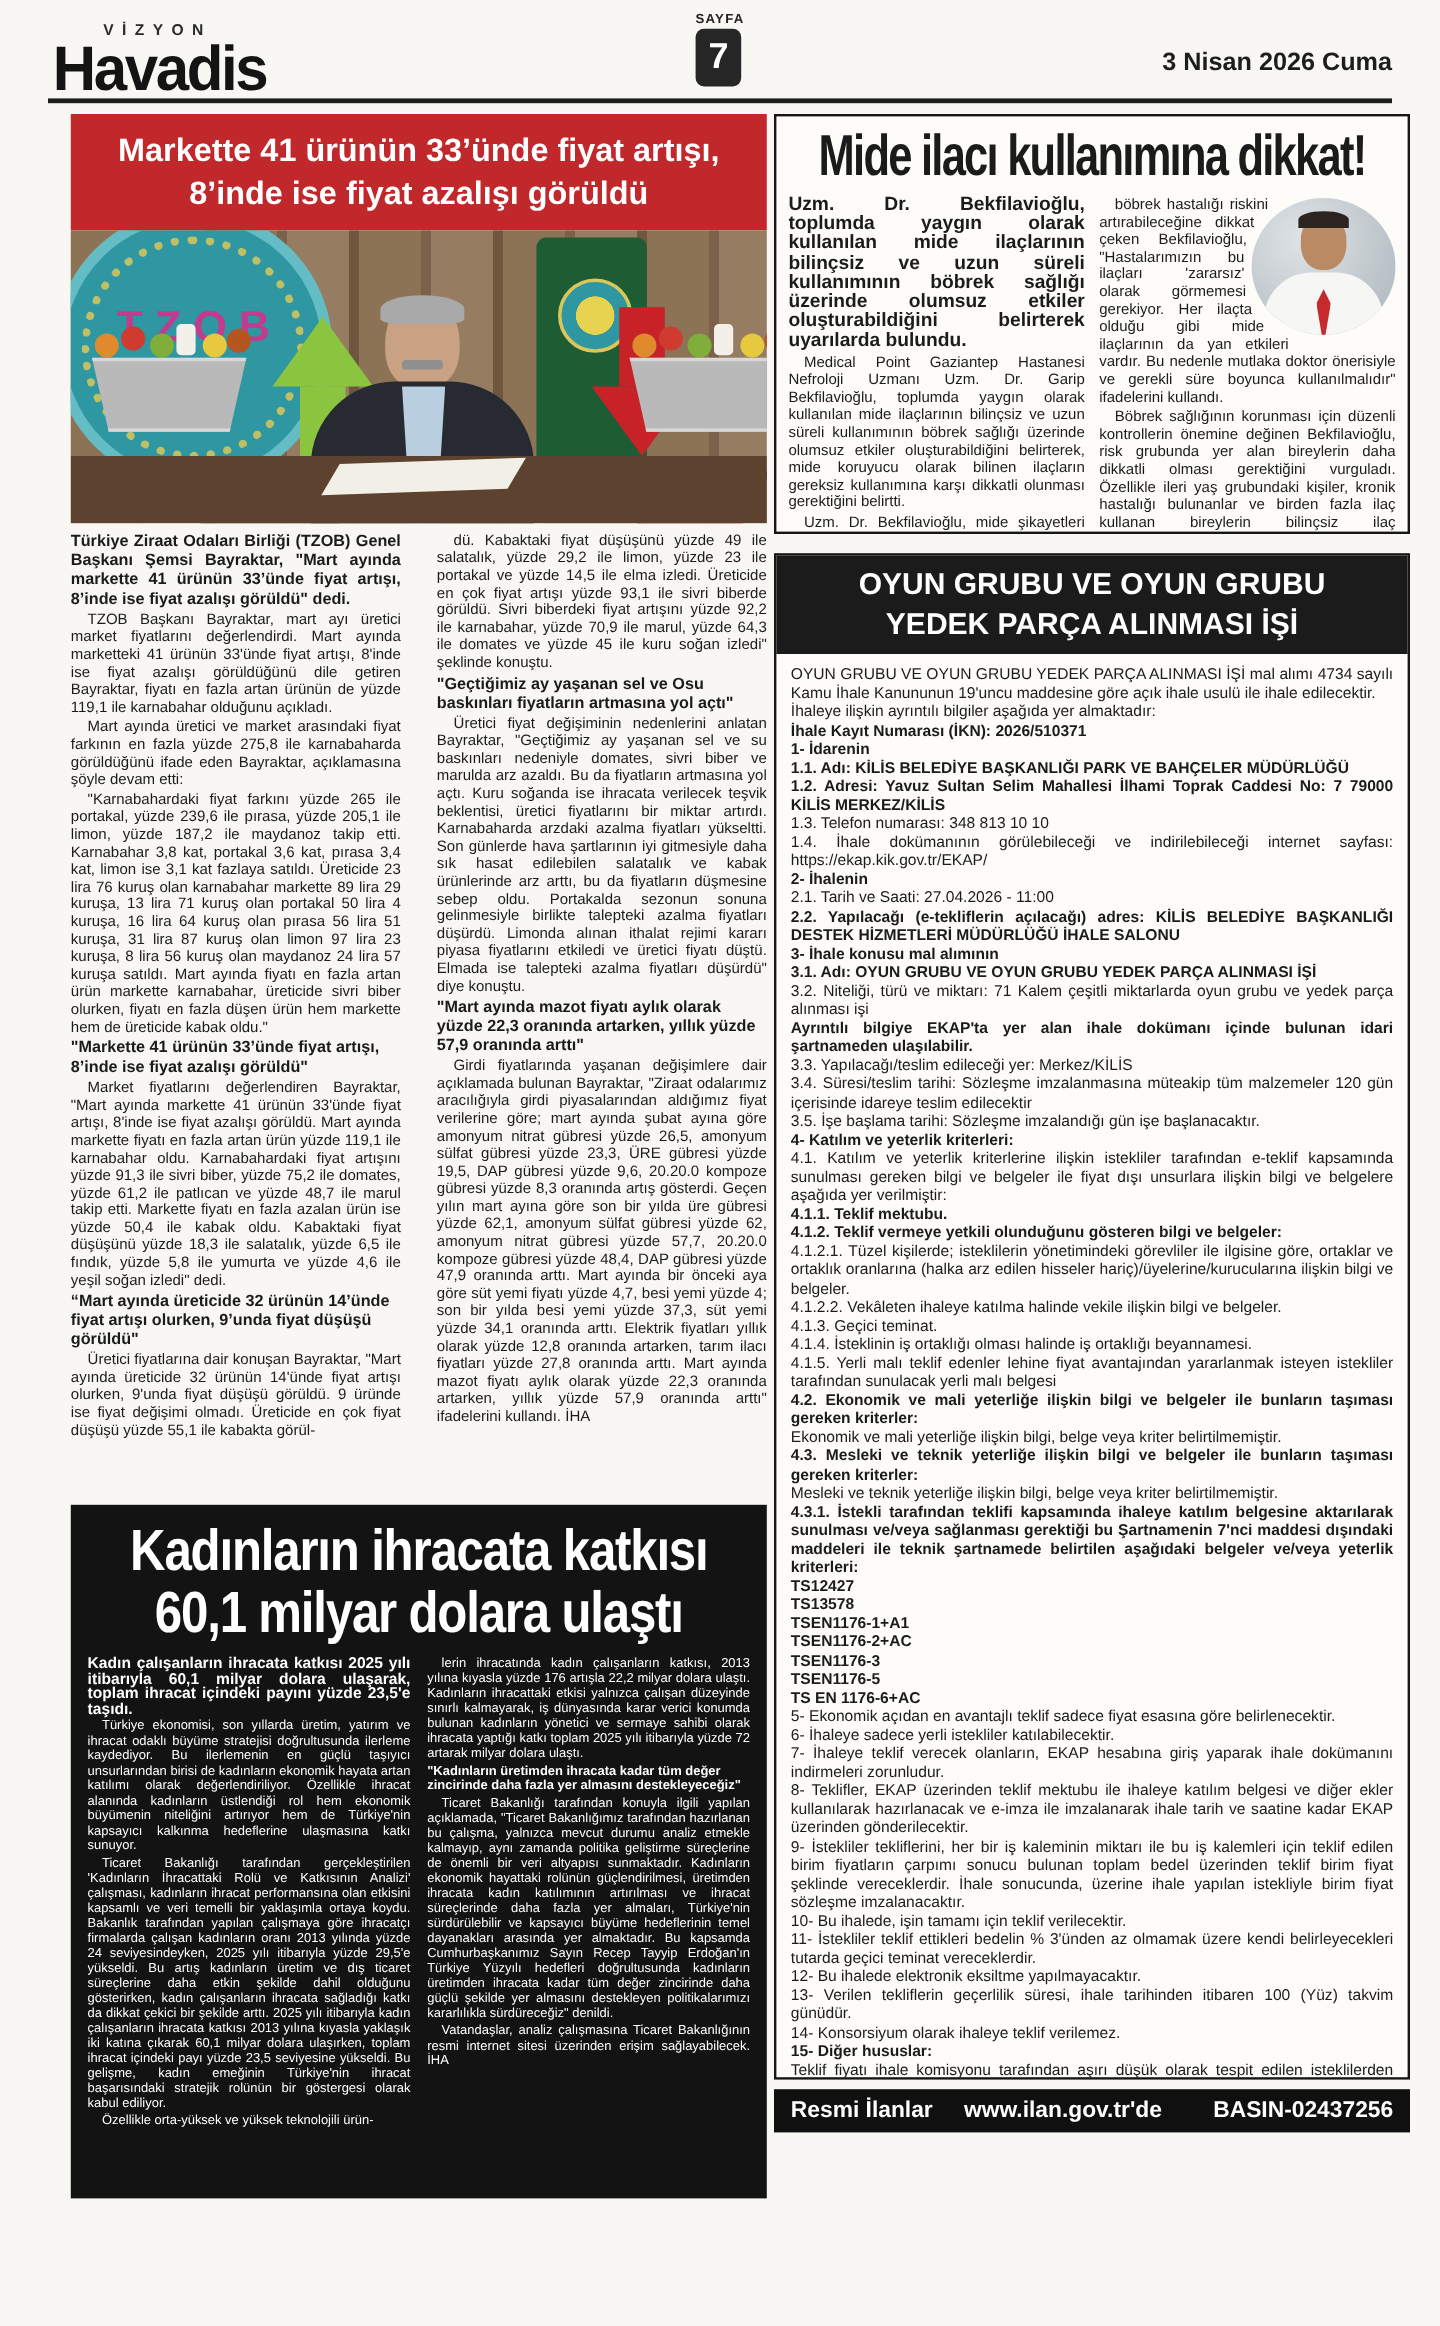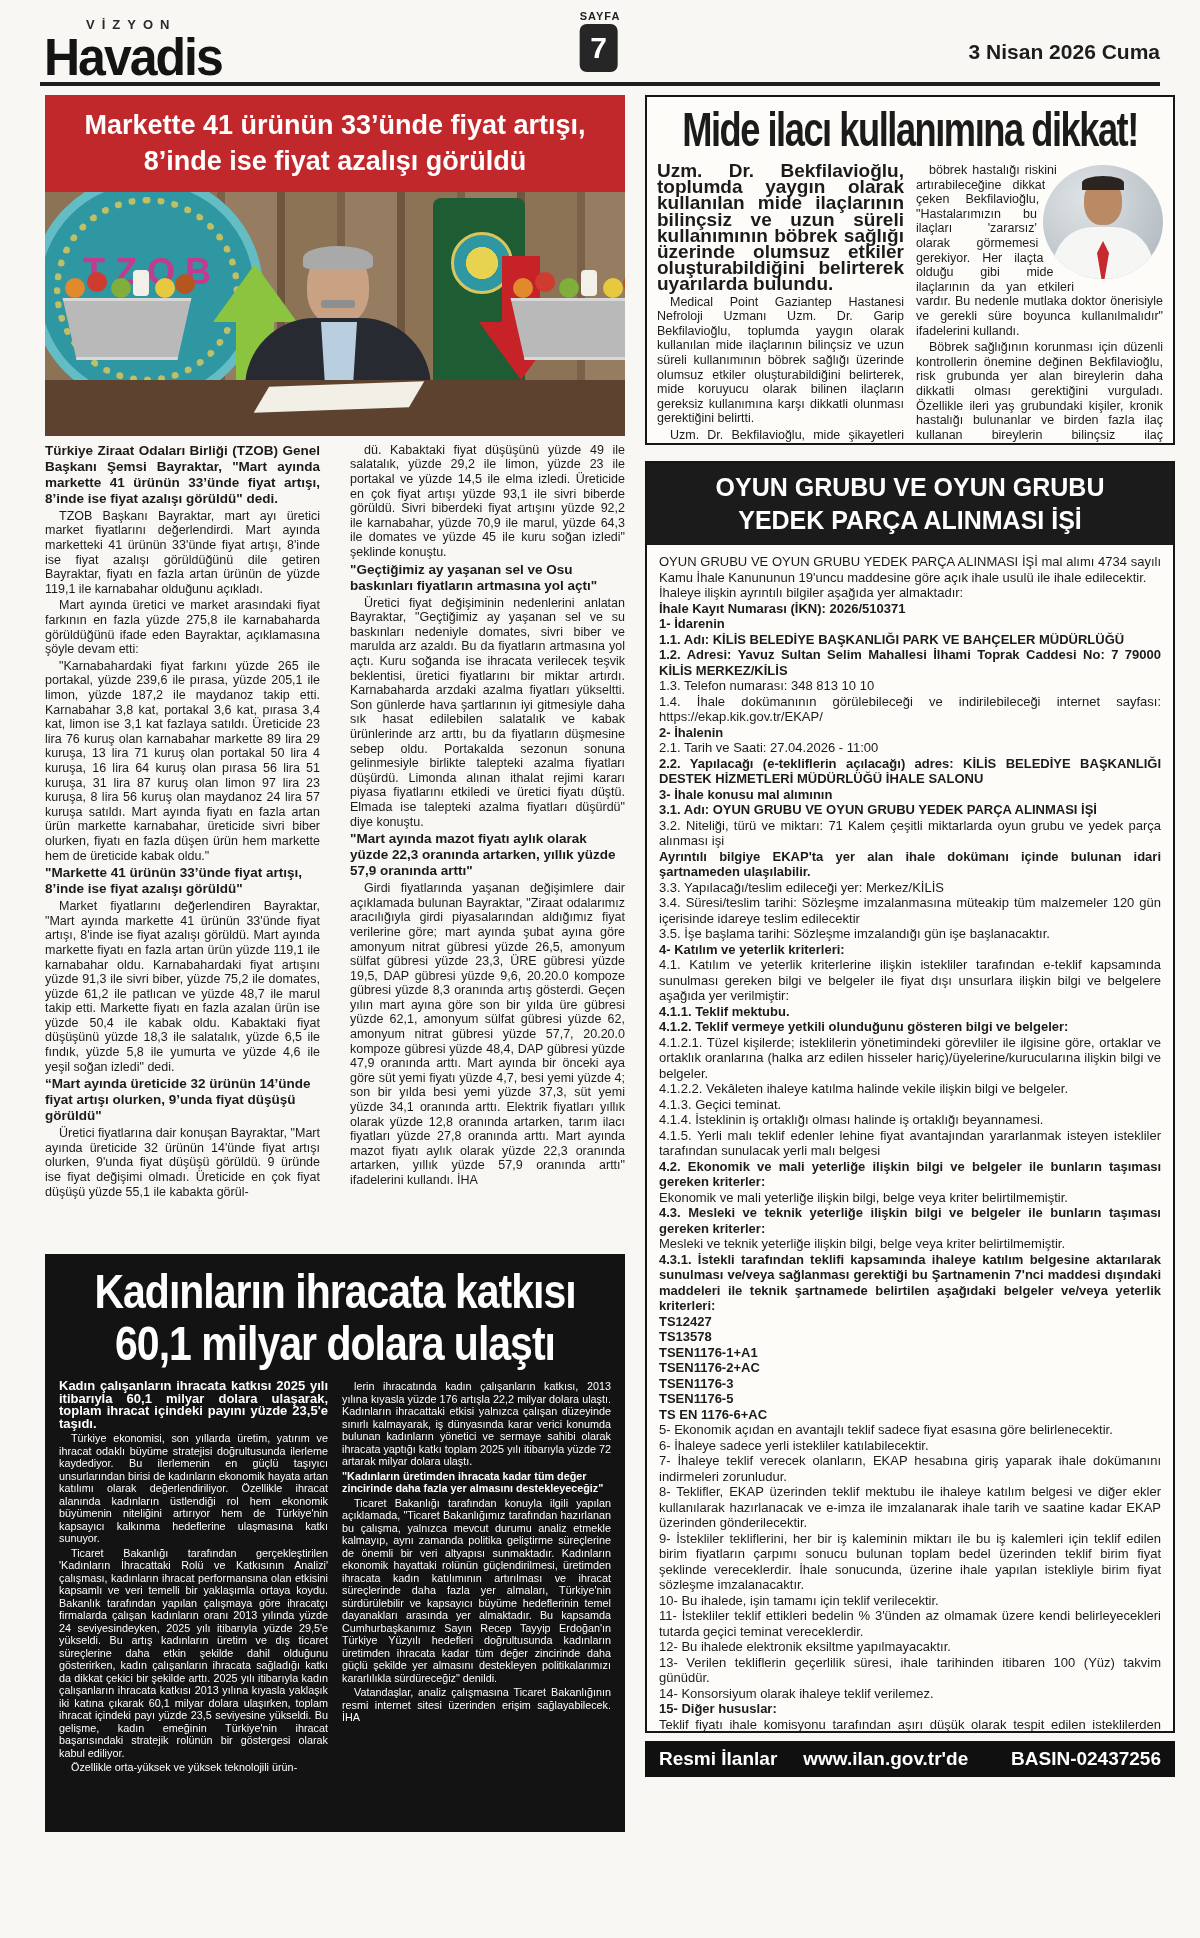--- a/index.html
+++ b/index.html
@@ -16,21 +16,21 @@
   .brand-top { display:block; font-size:13px; font-weight:bold; letter-spacing:7px; color:#2a2a2a; margin-left:42px; }
   .brand-main { display:block; font-size:50px; font-weight:900; letter-spacing:-2px; color:#141414; transform:scaleY(1.05); transform-origin:left top; }
   .page-badge { position:absolute; left:50%; transform:translateX(-50%); top:0; text-align:center; }
   .page-badge-label { font-size:11px; font-weight:bold; color:#222; letter-spacing:1px; }
   .page-badge-num { margin-top:2px; width:38px; height:48px; background:#262626; color:#fff; border-radius:7px;
                     font-size:30px; font-weight:bold; display:flex; align-items:center; justify-content:center; }
   .edition-date { position:absolute; right:0; top:30px; font-size:21px; font-weight:bold; color:#1d1d1d; }
   .masthead-rule { position:absolute; left:40px; right:40px; top:82px; border-top:4px solid #1d1d1d; }
 
   
-  .left-col { position:absolute; left:45px; top:95px; width:580px; }
+  .left-col { position:absolute; left:59px; top:95px; width:580px; }
   .market-headline { background:#c0282c; color:#fff; text-align:center; font-weight:bold;
                      font-size:27px; line-height:1.35; padding:12px 4px; white-space:pre-line; }
   
   .market-photo { position:relative; height:244px; overflow:hidden;
     background:repeating-linear-gradient(90deg,#8d7356 0 52px,#7b614a 52px 60px,#967c60 60px 112px,#6f563f 112px 120px); }
   .emblem { position:absolute; left:-14px; top:-18px; width:232px; height:232px; border-radius:50%;
             background:#2e97a2; border:9px solid #64bcc4; display:flex; flex-direction:column; align-items:center; justify-content:center; }
   .emblem::before { content:""; position:absolute; inset:14px; border:7px dotted #d9c75c; border-radius:50%; opacity:.85; }
   .emblem-name { font-size:36px; font-weight:900; letter-spacing:10px; color:#c23b8e; text-indent:10px; }
   .emblem-year { font-size:24px; font-weight:900; letter-spacing:8px; color:#e7d34f; text-indent:8px; margin-top:8px; }
@@ -89,21 +89,21 @@
   .wcol .subhead { font-weight:bold; text-align:left; }
   .wcol .body { text-indent:12px; }
 
   
   .right-col { position:absolute; left:645px; top:95px; width:530px; }
   .stomach-box { border:2px solid #161616; background:#fdfcf9; padding:6px 10px 4px; height:350px; overflow:hidden; }
   .stomach-headline { text-align:center; font-weight:900; font-size:37px; letter-spacing:-1.5px; white-space:nowrap;
                       transform:scale(.98,1.3); transform-origin:center top; height:52px; }
   .stomach-cols { display:flex; gap:12px; margin-top:8px; height:424px; overflow:hidden; }
   .scol { width:247px; font-size:12.5px; line-height:14.6px; text-align:justify; }
-  .scol .lead { font-weight:bold; font-size:19px; line-height:16.2px; }
+  .scol .lead { font-weight:bold; font-size:16px; line-height:16.2px; }
   .scol .body { text-indent:13px; }
   .doctor-photo { float:right; width:120px; height:114px; margin:2px 0 4px 8px; border-radius:50%;
                   shape-outside:circle(50%); position:relative; overflow:hidden;
                   background:radial-gradient(circle at 35% 30%, #dfe3e6, #aab4ba); }
   .doc-coat { position:absolute; left:10px; bottom:-6px; width:100px; height:58px; background:#f6f6f4; border-radius:40px 40px 0 0; }
   .doc-head { position:absolute; left:41px; top:14px; width:38px; height:46px; background:#b98a63; border-radius:45%; }
   .doc-head::before { content:""; position:absolute; left:-2px; top:-3px; right:-2px; height:14px; background:#2c2420; border-radius:50% 50% 0 0; }
   .doc-tie { position:absolute; left:54px; bottom:-2px; width:12px; height:40px; background:#c6292e; clip-path:polygon(50% 0,100% 30%,60% 100%,40% 100%,0 30%); }
 
   .notice-box { border:2px solid #161616; background:#fdfcf9; margin-top:16px; }

